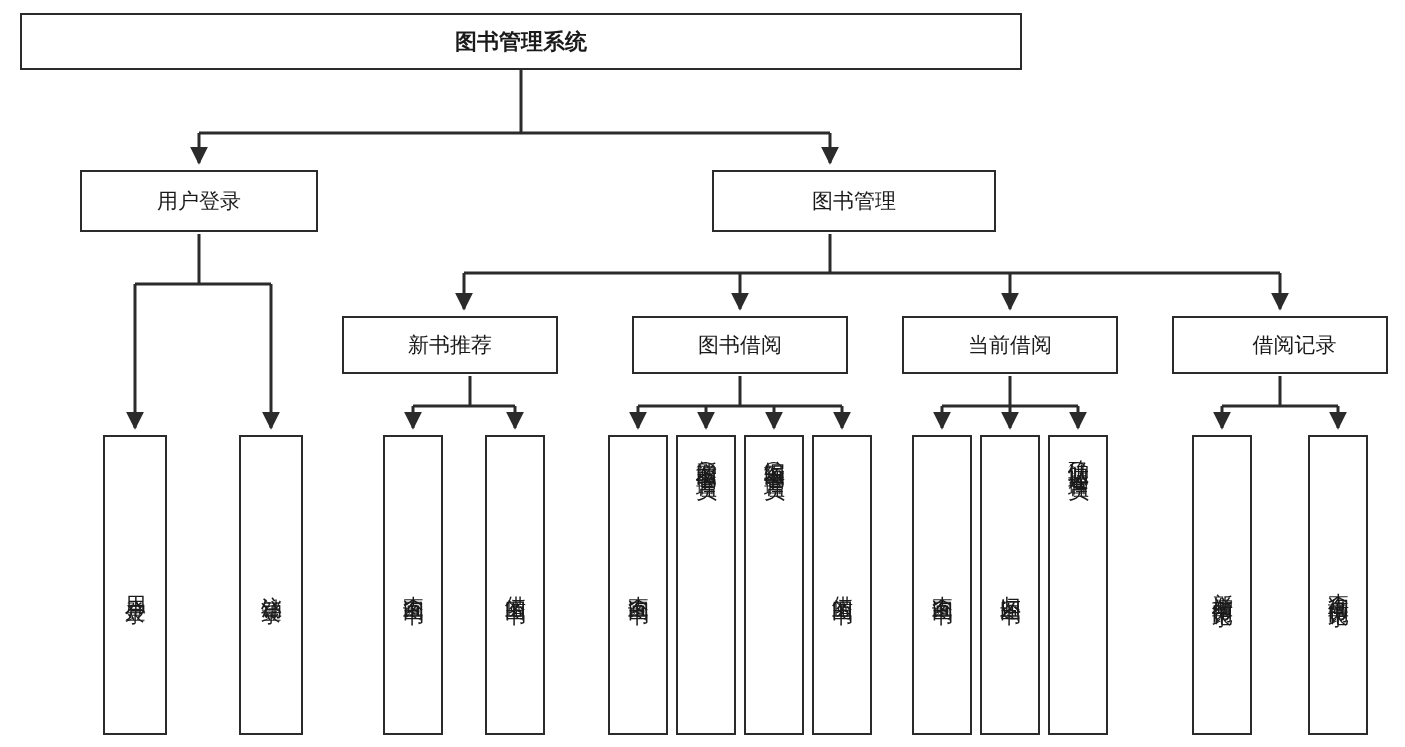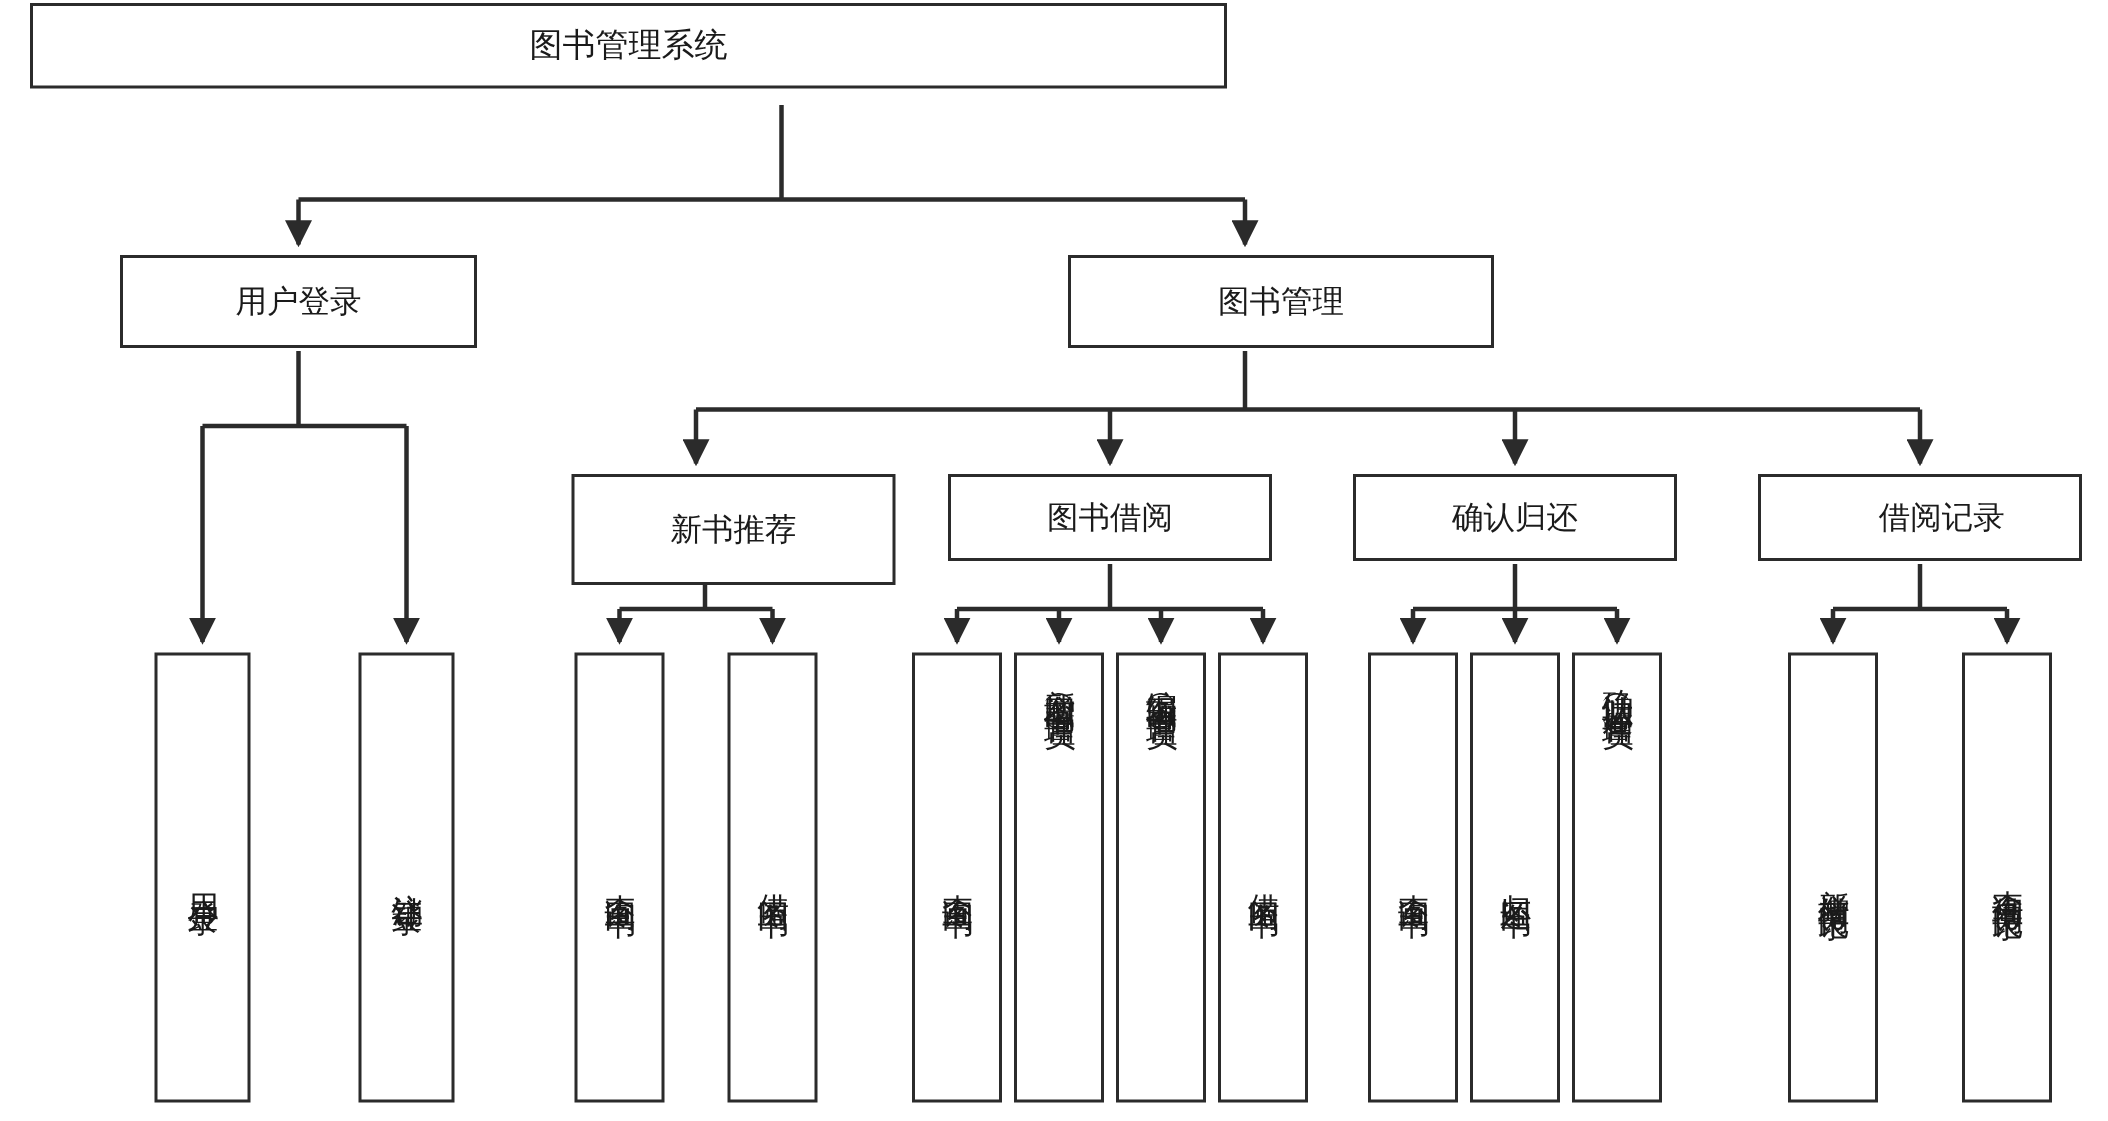--- a/index.html
+++ b/index.html
@@ -123,39 +123,39 @@
       <path d="M 1010 406 L 1010 428" marker-end="url(#arrow)"></path>
       <path d="M 1078 406 L 1078 428" marker-end="url(#arrow)"></path>
 
       <path d="M 1280 376 L 1280 406"></path>
       <path d="M 1222 406 L 1338 406"></path>
       <path d="M 1222 406 L 1222 428" marker-end="url(#arrow)"></path>
       <path d="M 1338 406 L 1338 428" marker-end="url(#arrow)"></path>
     </g>
   </svg>
 
-  <div class="node root horizontal" style="left:20px; top:2px; width:798px; height:57px;">
+  <div class="node root horizontal" style="left:20px; top:13px; width:1002px; height:57px;font-weight:bold;">
     <span class="node-label">图书管理系统</span>
   </div>
 
   <div class="node horizontal" style="left:80px; top:170px; width:238px; height:62px;">
     <span class="node-label">用户登录</span>
   </div>
   <div class="node horizontal" style="left:712px; top:170px; width:284px; height:62px;">
     <span class="node-label">图书管理</span>
   </div>
 
-  <div class="node horizontal" style="left:381px; top:316px; width:216px; height:74px;">
+  <div class="node horizontal" style="left:342px; top:316px; width:216px; height:58px;">
     <span class="node-label">新书推荐</span>
   </div>
   <div class="node horizontal" style="left:632px; top:316px; width:216px; height:58px;justify-content:center;">
     <span class="node-label">图书借阅</span>
   </div>
   <div class="node horizontal" style="left:902px; top:316px; width:216px; height:58px;">
-    <span class="node-label">确认归还</span>
+    <span class="node-label">当前借阅</span>
   </div>
   <div class="node horizontal" style="left:1172px; top:316px; width:216px; height:58px;padding-left:29px;">
     <span class="node-label">借阅记录</span>
   </div>
 
   <div class="node leaf" style="left:103px; top:435px; width:64px; height:300px;">
     <span class="node-label">用户登录</span>
   </div>
   <div class="node leaf" style="left:239px; top:435px; width:64px; height:300px;">
     <span class="node-label">注销登录</span>

